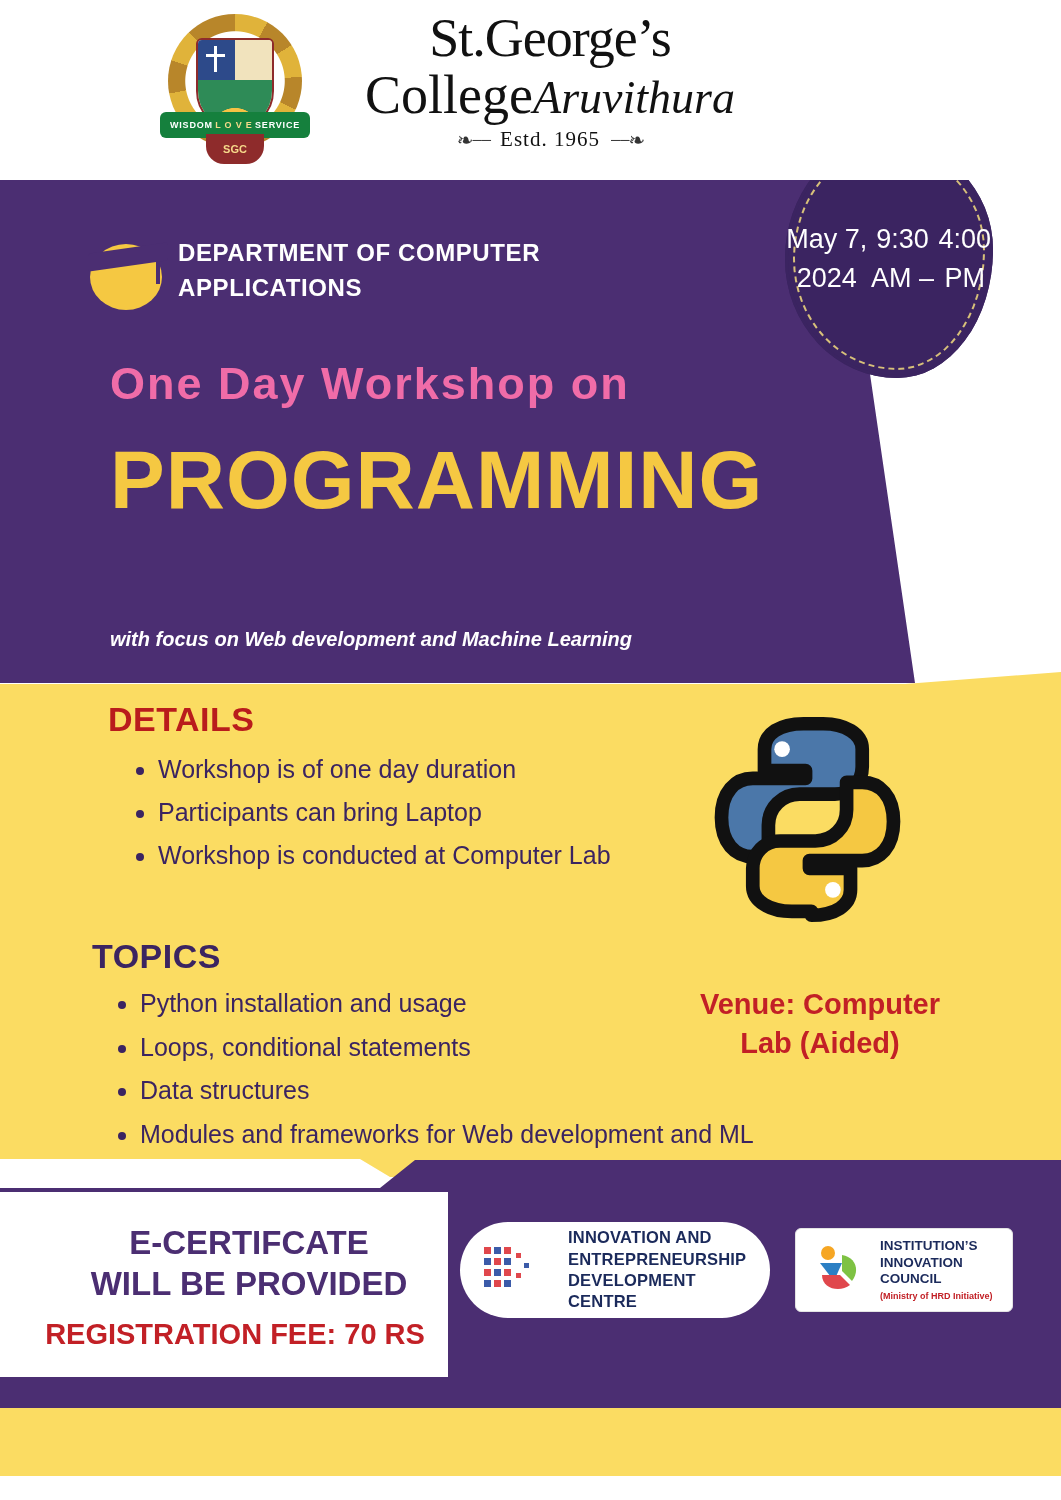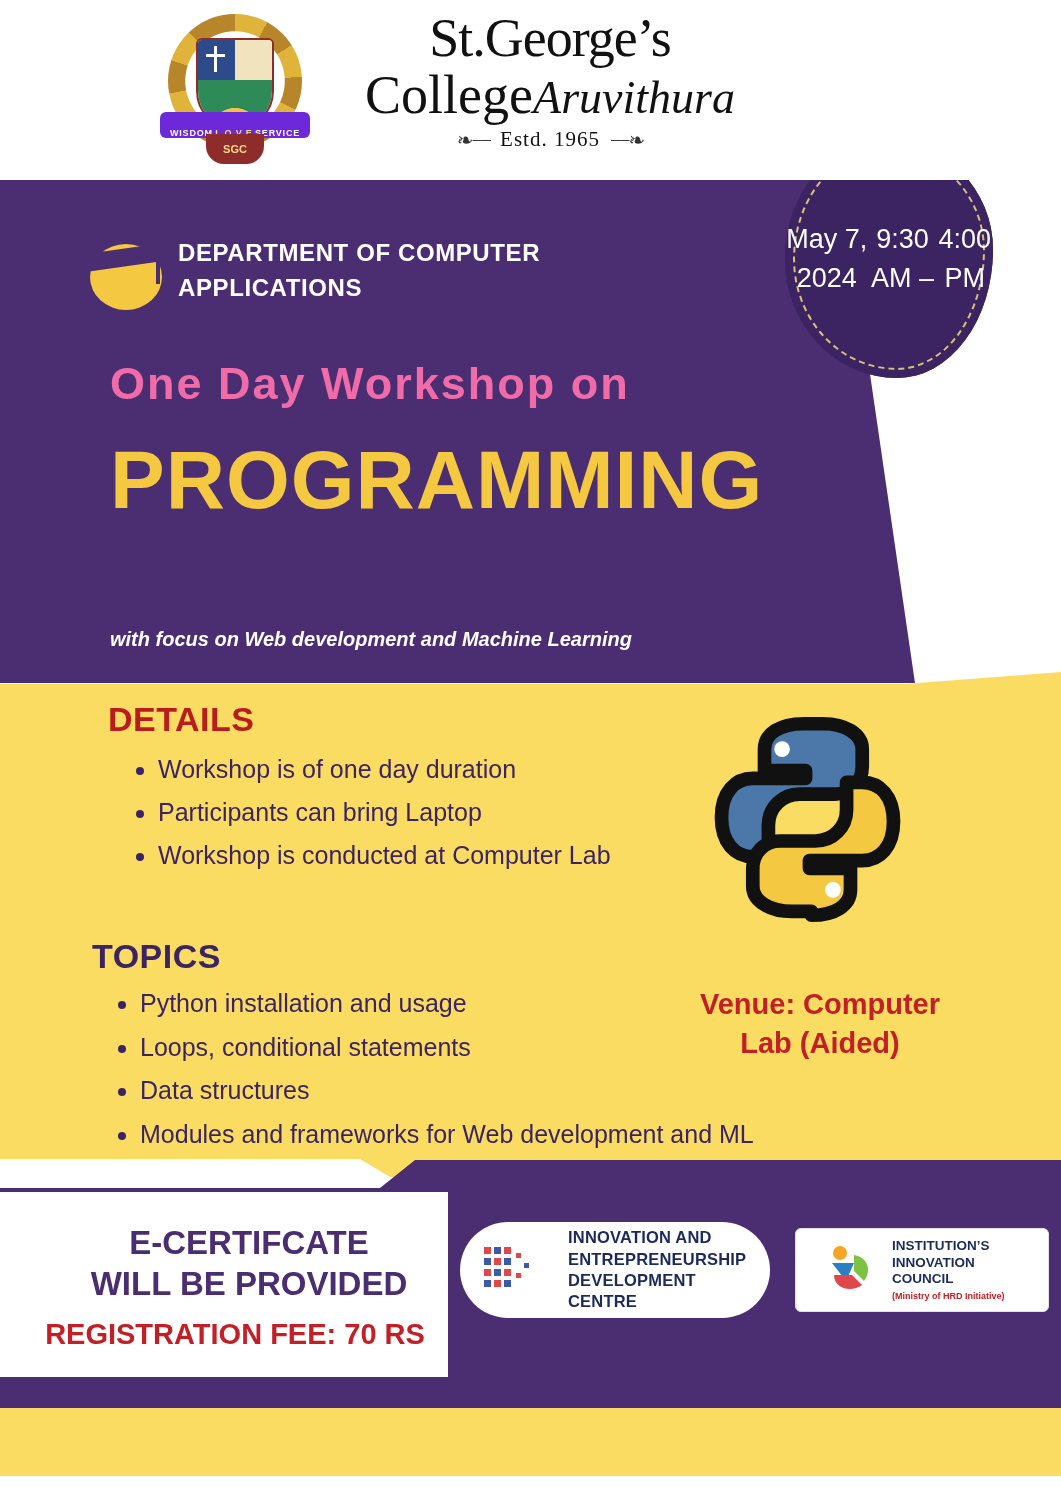--- a/index.html
+++ b/index.html
@@ -41,23 +41,23 @@
   .crest-shield .q3 { position:absolute; left:0; bottom:0; width:100%; height:55%;
      background:radial-gradient(circle at 50% 110%, #f6c244 0 38%, #2e8b57 39% 100%); }
   .crest-shield .cross {
     position:absolute; left:16px; top:6px; width:3px; height:26px; background:#fff;
   }
   .crest-shield .cross2 {
     position:absolute; left:8px; top:14px; width:19px; height:3px; background:#fff;
   }
   .crest-band {
     position:absolute; left:0; top:104px; width:150px; height:26px;
-    background:#6d28d9; border-radius:6px;
+    background:#15803d; border-radius:6px;
     color:#fff; font-size:9px; letter-spacing:.8px;
-    display:flex; align-items:flex-end; justify-content:space-between;
+    display:flex; align-items:center; justify-content:space-between;
     padding:0 10px; font-weight:bold;
   }
   .crest-band .mid { color:#f6d98a; }
   .crest-bottom {
     position:absolute; left:46px; top:126px; width:58px; height:30px;
     background:#8e2b2b; border-radius:0 0 18px 18px;
     color:#f6d98a; font-size:11px; font-weight:bold;
     display:flex; align-items:center; justify-content:center;
   }
 
@@ -193,23 +193,23 @@
 
   .iedc-pill {
     position:absolute; left:460px; top:1222px; width:310px; height:96px;
     background:#ffffff; border-radius:48px; z-index:4;
     display:flex; align-items:center; gap:24px; padding:0 22px;
   }
   .iedc-mark { width:62px; height:54px; flex:0 0 auto; position:relative; }
   .iedc-text { color:#1b2a5b; font-size:16.5px; font-weight:bold; line-height:1.3; letter-spacing:.2px; }
 
   .iic-card {
-    position:absolute; left:795px; top:1228px; width:254px; height:84px;
+    position:absolute; left:795px; top:1228px; width:218px; height:84px;
     background:#ffffff; border-radius:6px; z-index:4;
-    display:flex; align-items:center; gap:10px; padding:0 28px;
+    display:flex; align-items:center; gap:10px; padding:0 16px;
     border:1px solid #e3e3e3;
   }
   .iic-mark { width:58px; height:58px; position:relative; flex:0 0 auto; }
   .iic-text { color:#1b2a5b; font-size:13.5px; font-weight:bold; line-height:1.22; }
   .iic-sub { color:#c22026; font-size:9px; font-weight:bold; margin-top:3px; }
 
   .footer-yellow {
     position:absolute; left:0; top:1408px; width:1061px; height:68px; background:#fbdc62; z-index:2;
   }
   .footer-white {

